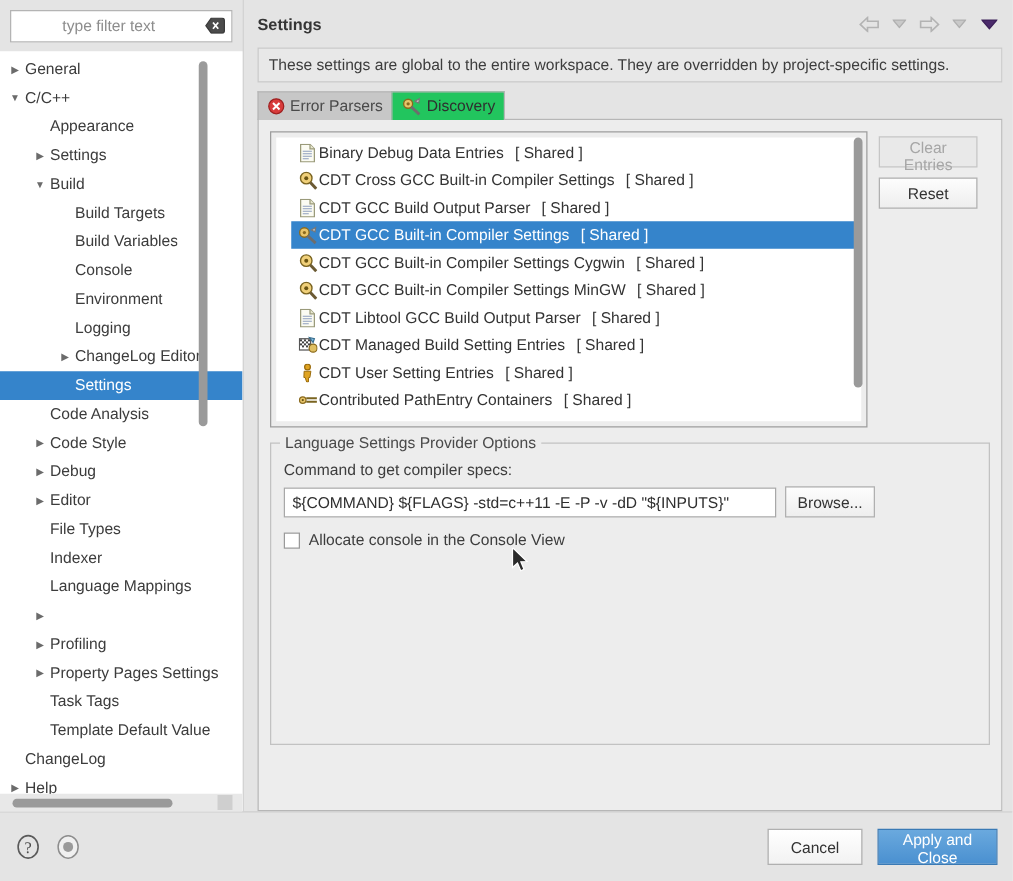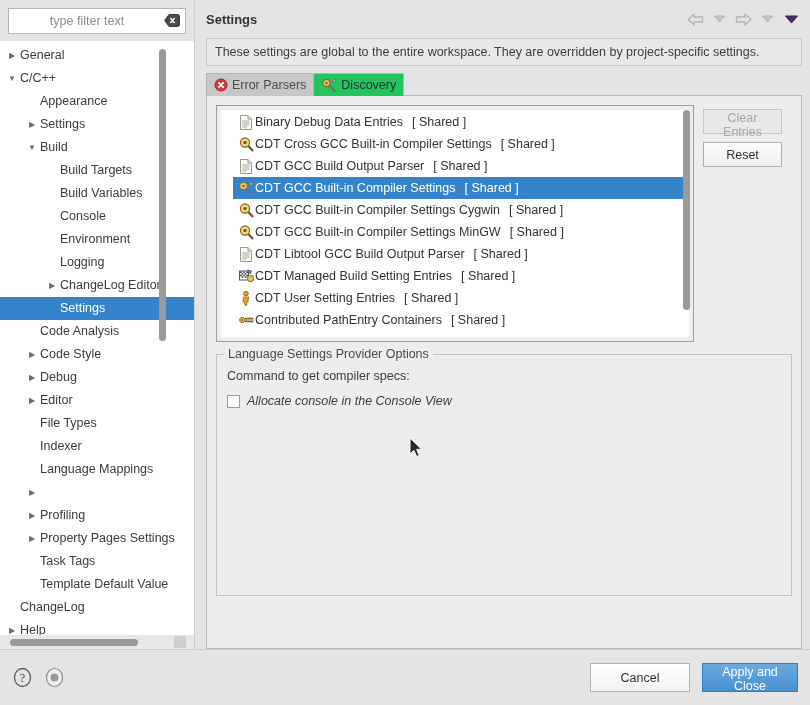--- a/index.html
+++ b/index.html
@@ -217,21 +217,21 @@
     color: #2f2f2f;
     outline: none;
   }
   #browse-btn {
     height: 25px; padding: 0 9px;
     border: 1px solid #b0b0b0;
     background: linear-gradient(#fdfdfd, #eeeeee);
     font-family: "Liberation Sans", sans-serif;
     font-size: 12.5px; color: #333; cursor: pointer;
   }
-  #alloc-row { display: flex; align-items: center; gap: 7px; margin-top: 11px; font-style: italic; }
+  #alloc-row { display: flex; align-items: center; gap: 7px; margin-top: 11px; }
   #alloc-check {
     width: 13px; height: 13px;
     border: 1px solid #9a9a9a; background: #fff;
     cursor: pointer;
   }
   #alloc-label { color: #3d3d3d; cursor: default; }
 
   
   #dlg-vscroll-track {
     position: absolute; right: 0; top: 0; bottom: 0;
@@ -243,21 +243,21 @@
     height: 56px; flex: 0 0 56px;
     border-top: 1px solid #cdcdcd;
     display: flex; align-items: center;
     padding: 0 12px;
     background: #e4e4e4;
   }
   #bottom-left { display: flex; align-items: center; gap: 11px; }
   .round-icon-btn { width: 21px; height: 21px; cursor: pointer; }
   #bottom-right { margin-left: auto; display: flex; align-items: center; gap: 12px; }
   #cancel-btn {
-    width: 100px; height: 29px;
+    width: 76px; height: 29px;
     border: 1px solid #b0b0b0;
     background: linear-gradient(#ffffff, #f2f2f2);
     font-family: "Liberation Sans", sans-serif; font-size: 12.5px;
     color: #333; cursor: pointer;
   }
   #apply-close-btn {
     width: 96px; height: 29px;
     border: 1px solid #3a7ab5;
     background: linear-gradient(#6aa9de, #4a90d0);
     font-family: "Liberation Sans", sans-serif; font-size: 12.5px;
@@ -601,20 +601,24 @@
               <button class="sidebtn disabled" disabled="">Clear Entries</button>
               <button class="sidebtn">Reset</button>
             </div>
         </div>
 
         <div id="lsp-group">
           <span id="lsp-group-title">Language Settings Provider Options</span>
 
           <div id="cmd-label">Command to get compiler specs:</div>
 
+          <div id="cmd-row">
+            <input id="cmd-input" type="text" value="${COMMAND} ${FLAGS} -std=c++11 -E -P -v -dD &quot;${INPUTS}&quot;" style="">
+            <button id="browse-btn">Browse...</button>
+          </div>
 
           <div id="alloc-row">
             <span id="alloc-check"></span>
             <span id="alloc-label">Allocate console in the Console View</span>
           </div>
         </div>
       </div>
 
       <div id="dlg-vscroll-track"></div>
     </div>

